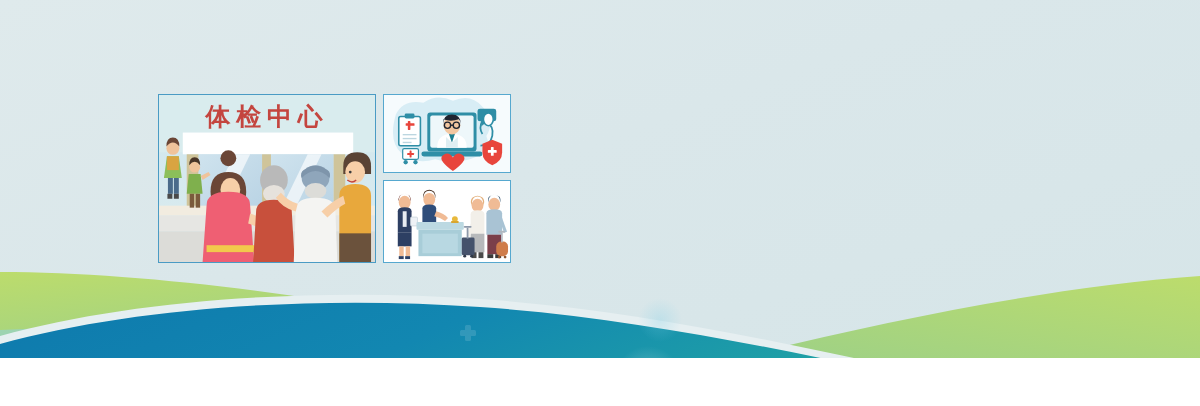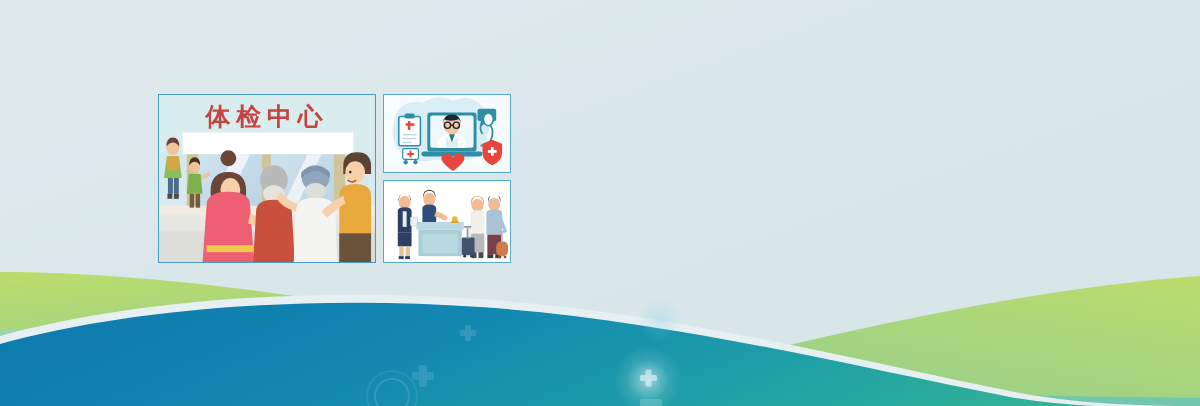--- a/index.html
+++ b/index.html
@@ -7,21 +7,21 @@
     padding: 0;
     background: #ffffff;
   }
   body {
     font-family: "Liberation Sans", sans-serif;
   }
 
   .banner {
     position: relative;
     width: 1200px;
-    height: 406px;
+    height: 358px;
     overflow: hidden;
     background: linear-gradient(160deg, #dfeaec 0%, #dae7ea 45%, #d6e5e8 100%);
   }
 
   
   .wave-layer {
     position: absolute;
     left: 0;
     top: 0;
     width: 1200px;

